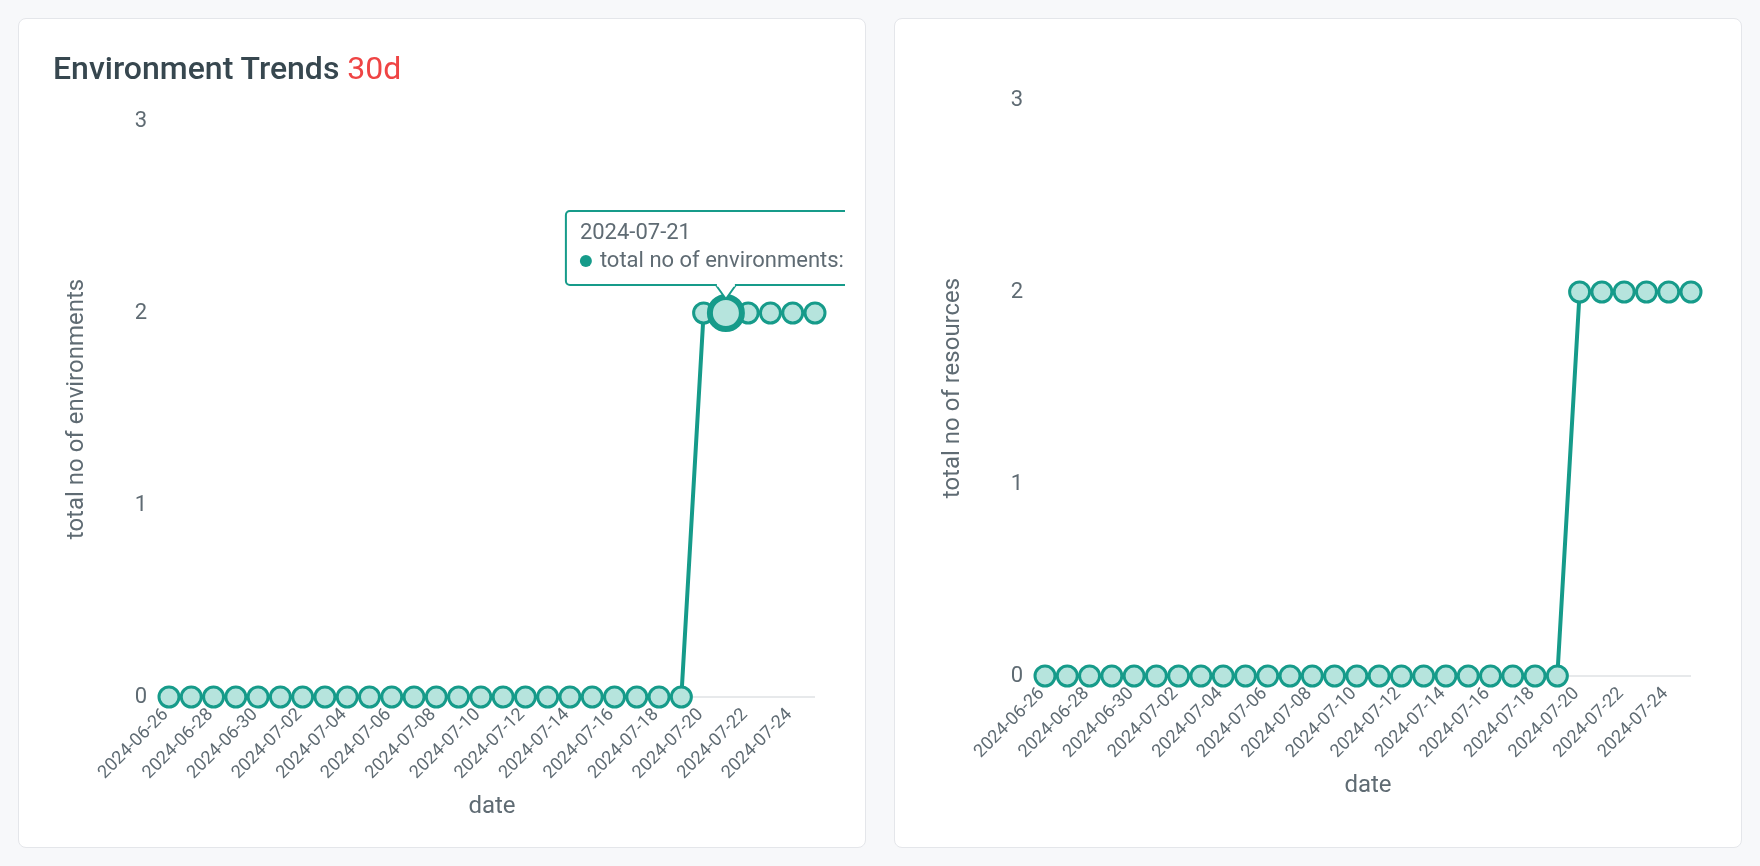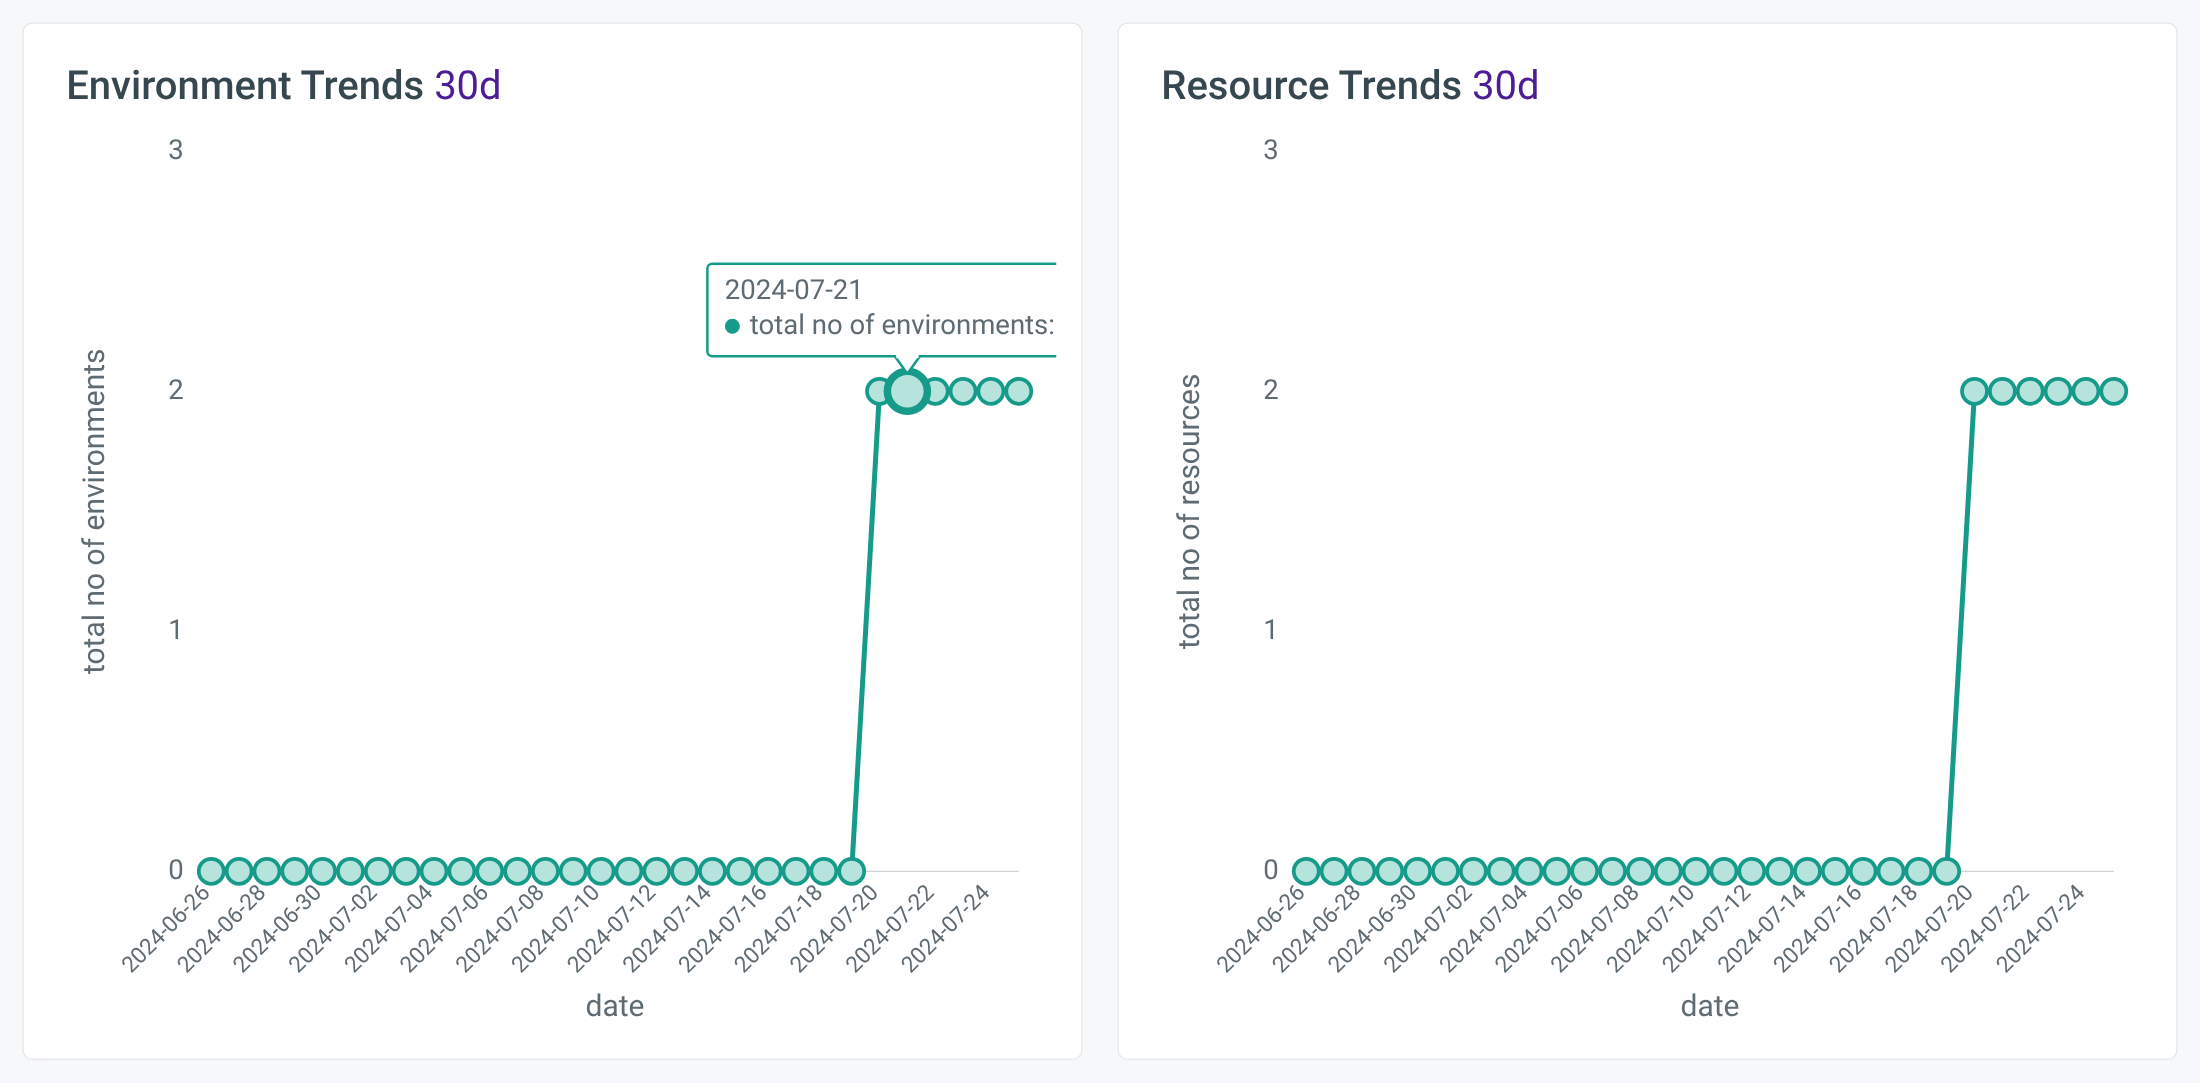--- a/index.html
+++ b/index.html
@@ -27,21 +27,21 @@
     position: relative;
   }
   .card-title {
     font-size: 32px;
     font-weight: 500;
     color: #37474f;
     padding-left: 14px;
     margin-bottom: 4px;
   }
   .card-title .muted {
-    color: #4c1d95;
+    color: #ef4444;
     font-weight: 400;
   }
   .plot-wrap {
     flex: 1;
     position: relative;
   }
   svg.plot {
     width: 100%;
     height: 100%;
     display: block;
@@ -177,24 +177,20 @@
           <path d="M 676.8965517241379 194.00000000000003 L 696.8965517241379 194.00000000000003 L 686.8965517241379 208.00000000000003 Z" fill="#ffffff" stroke="#169b8a" stroke-width="2" stroke-linejoin="round"></path>
           <line x1="677.8965517241379" y1="194.00000000000003" x2="695.8965517241379" y2="194.00000000000003" stroke="#ffffff" stroke-width="3"></line>
           <text class="tooltip-date" x="540.8965517241379" y="148.00000000000003">2024-07-21</text>
           <circle class="tooltip-bullet" cx="546.8965517241379" cy="170.00000000000003" r="6"></circle>
           <text class="tooltip-metric" x="560.8965517241379" y="176.00000000000003"><tspan>total no of environments: </tspan><tspan class="val" font-weight="700">2</tspan></text>
         </svg>
     </div>
   </div>
 
   <div class="card">
-    <div class="card-title">
-      <span>Resource Trends</span>
-      <span class="muted">30d</span>
-    </div>
     <div class="plot-wrap">
       <svg class="plot" id="plot-1" viewBox="0 0 806 736">
           <text class="tick-label-y" x="108" y="606">0</text>
           <text class="tick-label-y" x="108" y="414.00000000000006">1</text>
           <text class="tick-label-y" x="108" y="222.00000000000003">2</text>
           <text class="tick-label-y" x="108" y="30">3</text>
           <line class="axis-line" x1="130" y1="606" x2="776" y2="606"></line>
           <text class="tick-label-x" x="130" y="624" transform="rotate(-45 130 624)">2024-06-26</text>
           <text class="tick-label-x" x="174.55172413793105" y="624" transform="rotate(-45 174.55172413793105 624)">2024-06-28</text>
           <text class="tick-label-x" x="219.10344827586206" y="624" transform="rotate(-45 219.10344827586206 624)">2024-06-30</text>

